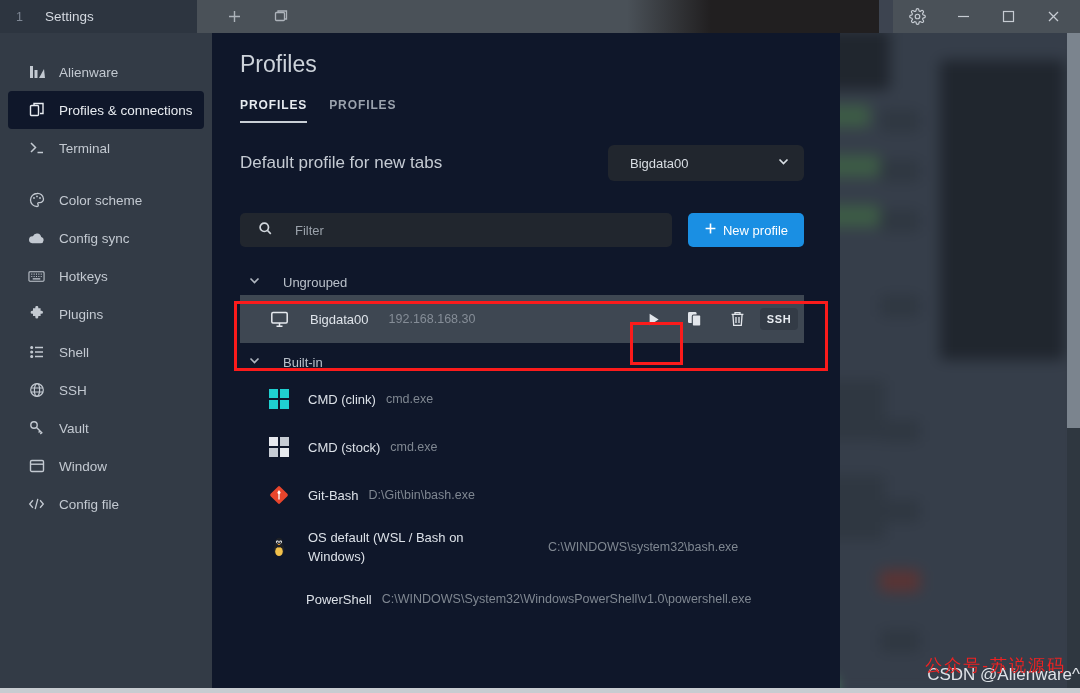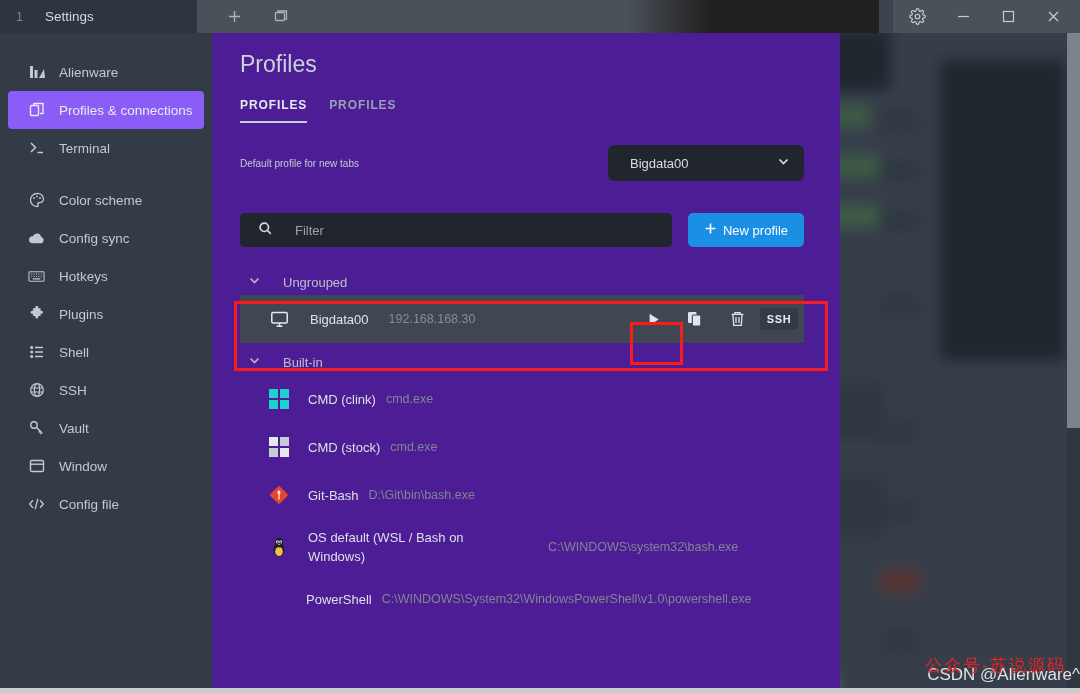--- a/index.html
+++ b/index.html
@@ -89,33 +89,33 @@
   .nav-item {
     height: 38px;
     margin: 0 8px;
     padding-left: 20px;
     display: flex; align-items: center;
     gap: 14px;
     border-radius: 4px;
     color: #c3c9d1;
     font-size: 13.5px;
   }
-  .nav-item.active { background: #8b5cf6; color: #e8ecf1; }
+  .nav-item.active { background: #0f172a; color: #e8ecf1; }
   .nav-icon {
     width: 17px; height: 17px;
     display: flex; align-items: center; justify-content: center;
     color: #c3c9d1; flex: none;
   }
   .nav-gap { height: 14px; }
 
   
   .main {
     position: absolute; top: 33px; left: 212px;
     width: 628px; height: 660px;
-    background: #4c1d95;
+    background: #0f172a;
     overflow: hidden;
     z-index: 20;
   }
   .page-title {
     color: #cdd3da;
     font-size: 23px;
     font-weight: 300;
     padding: 18px 0 0 28px;
   }
   .tabs {
@@ -131,21 +131,21 @@
   .tab-link.active {
     color: #e6eaef;
     border-bottom: 2px solid #c9cfd6;
   }
 
   .row-default {
     display: flex; align-items: center;
     justify-content: space-between;
     padding: 22px 36px 0 28px;
   }
-  .row-label { color: #c5cbd3; font-size: 10px; }
+  .row-label { color: #c5cbd3; font-size: 17px; }
   .select {
     width: 196px; height: 36px;
     background: #21262e;
     border-radius: 6px;
     display: flex; align-items: center;
     justify-content: space-between;
     padding: 0 14px 0 22px;
     color: #d9dee4; font-size: 13px;
   }
 

